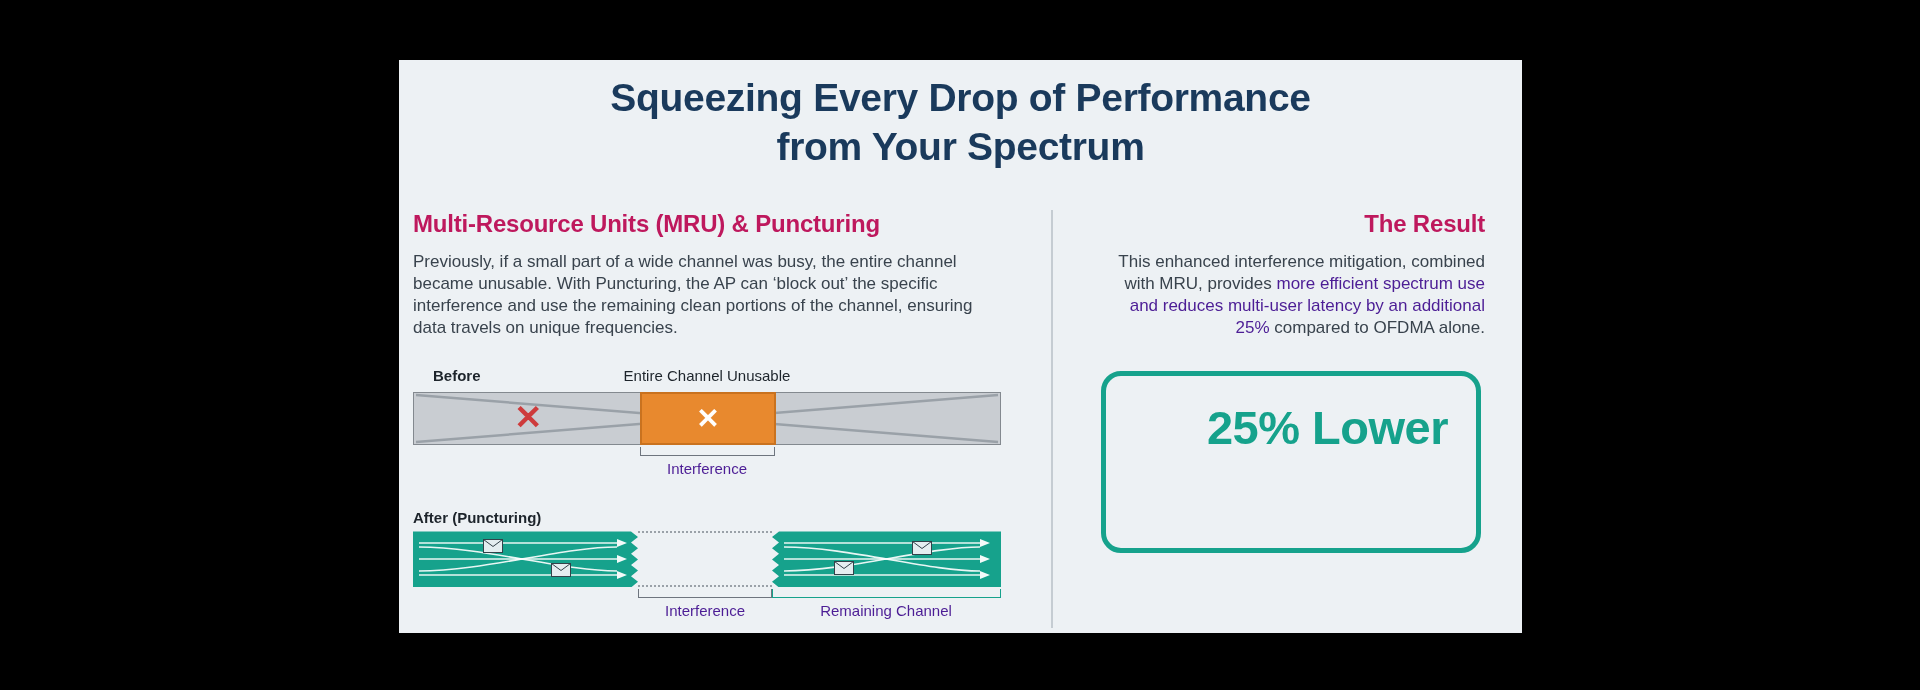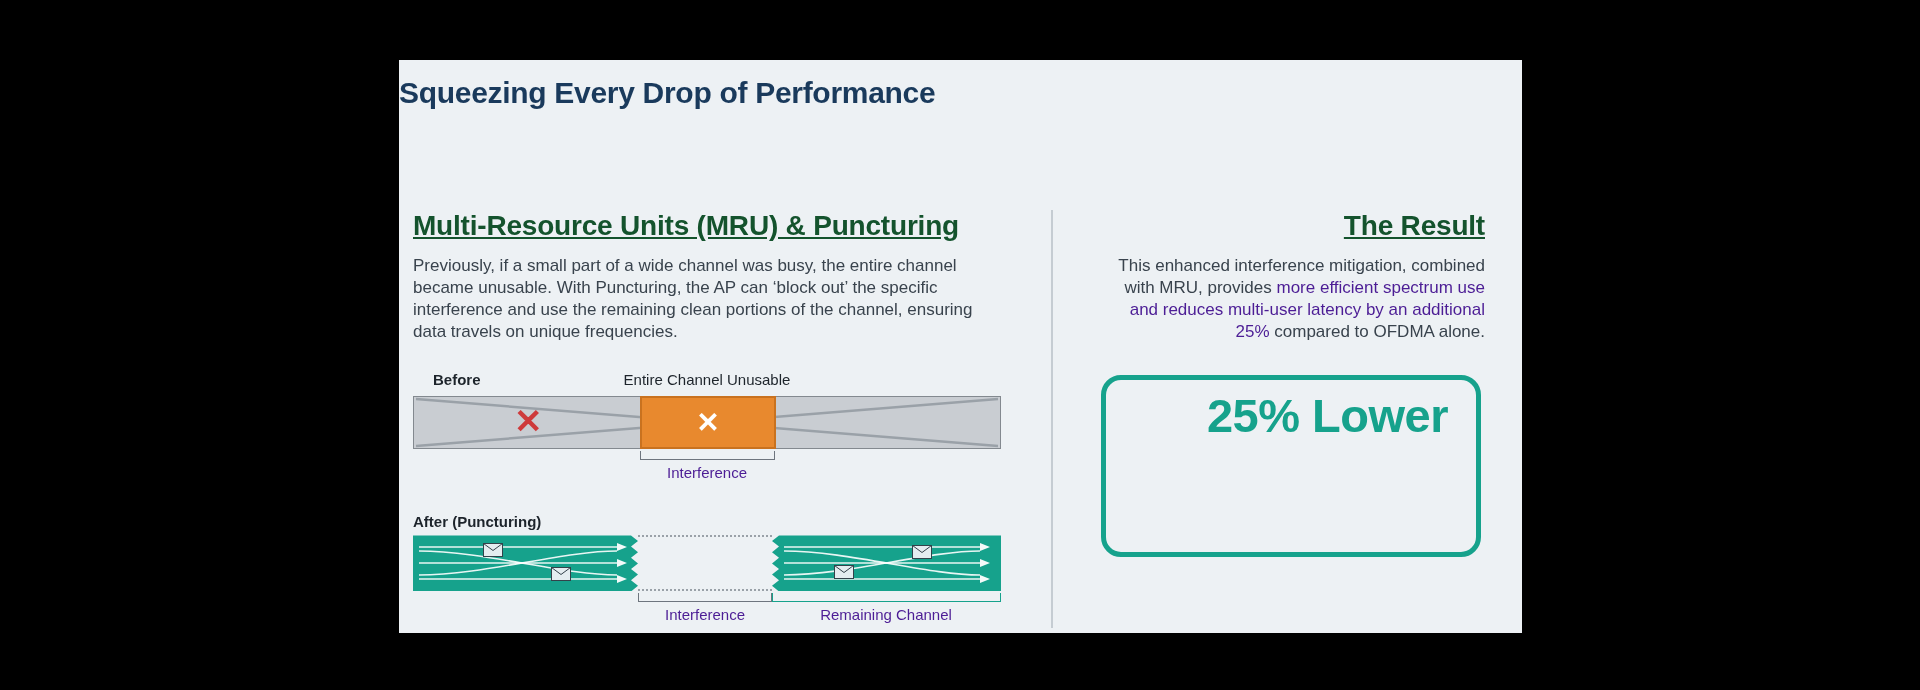--- a/index.html
+++ b/index.html
@@ -3,28 +3,28 @@
 <meta charset="utf-8">
 <style>
   * { margin:0; padding:0; box-sizing:border-box; }
   html,body { width:1920px; height:690px; background:#000; overflow:hidden;
               font-family:"Liberation Sans", sans-serif; }
   .stage { position:relative; width:1920px; height:690px; background:#000; }
 
   .panel { position:absolute; left:399px; top:60px; width:1123px; height:573px;
            background:#edf1f4; overflow:hidden; }
 
-  .title { margin-top:14px; font-size:30px; font-weight:800;
+  .title { margin-top:14px; text-align:center; font-size:39px; font-weight:800;
            line-height:1.25; color:#1a3a5c; letter-spacing:-0.3px; }
 
   .col-left  { position:absolute; left:14px;  top:150px; width:590px; }
   .col-right { position:absolute; left:702px; top:150px; width:384px;text-align:right; }
   .divider   { position:absolute; left:652px; top:150px; width:2px; height:418px; background:#c5ccd2; }
 
-  .section-heading { font-size:28px; font-weight:800; color:#14532d; letter-spacing:-0.2px;text-decoration:underline; }
+  .section-heading { font-size:24px; font-weight:800; color:#be185d; letter-spacing:-0.2px; }
   .body-text { margin-top:13px; font-size:17px; line-height:1.3; color:#39434d; }
   .body-text .bold { font-weight:normal; color:#4c1d95; }
 
   
   .label-row { position:relative; height:20px; margin-top:28px; font-size:15px; color:#1d242b; }
   .lbl-strong { font-weight:bold;margin-left:20px; }
   .centered-label { position:absolute; transform:translateX(-50%); white-space:nowrap; }
 
   
   .before-bar { position:relative; margin-top:5px; width:588px; height:53px;
@@ -57,32 +57,33 @@
     clip-path: polygon(7px 0, 100% 0, 100% 100%, 7px 100%, 0 90%, 7px 80%, 0 70%,
       7px 60%, 0 50%, 7px 40%, 0 30%, 7px 20%, 0 10%); }
   .gap { position:absolute; left:225px; top:0; width:134px; height:56px;
          border-top:2px dotted #9aa1a8; border-bottom:2px dotted #9aa1a8; }
   .flow-svg { position:absolute; inset:0; width:100%; height:100%; }
   .envelope { position:absolute; }
 
   
   .result-badge { margin-top:32px; width:380px; height:182px;
                   border:5px solid #16a28c; border-radius:20px;
-                  padding:10px 28px; background:transparent; }
+                  padding:26px 28px; background:transparent; }
   .badge-text { font-size:47px; font-weight:800; color:#16a28c; line-height:1.12;
                 letter-spacing:-0.5px; white-space:nowrap; }
 </style>
 </head>
 <body>
 
 <div class="stage">
   <div class="panel">
 
     <h1 class="title">
       <span>Squeezing Every Drop of Performance</span><br>
+      <span>from Your Spectrum</span>
     </h1>
 
     <div class="divider"></div>
 
     <div class="col-left">
       <h2 class="section-heading">Multi-Resource Units (MRU) &amp; Puncturing</h2>
       <p class="body-text">Previously, if a small part of a wide channel was busy, the entire channel became unusable. With Puncturing, the AP can ‘block out’ the specific interference and use the remaining clean portions of the channel, ensuring data travels on unique frequencies.</p>
 
       <div class="label-row">
         <span class="lbl-strong">Before</span>

